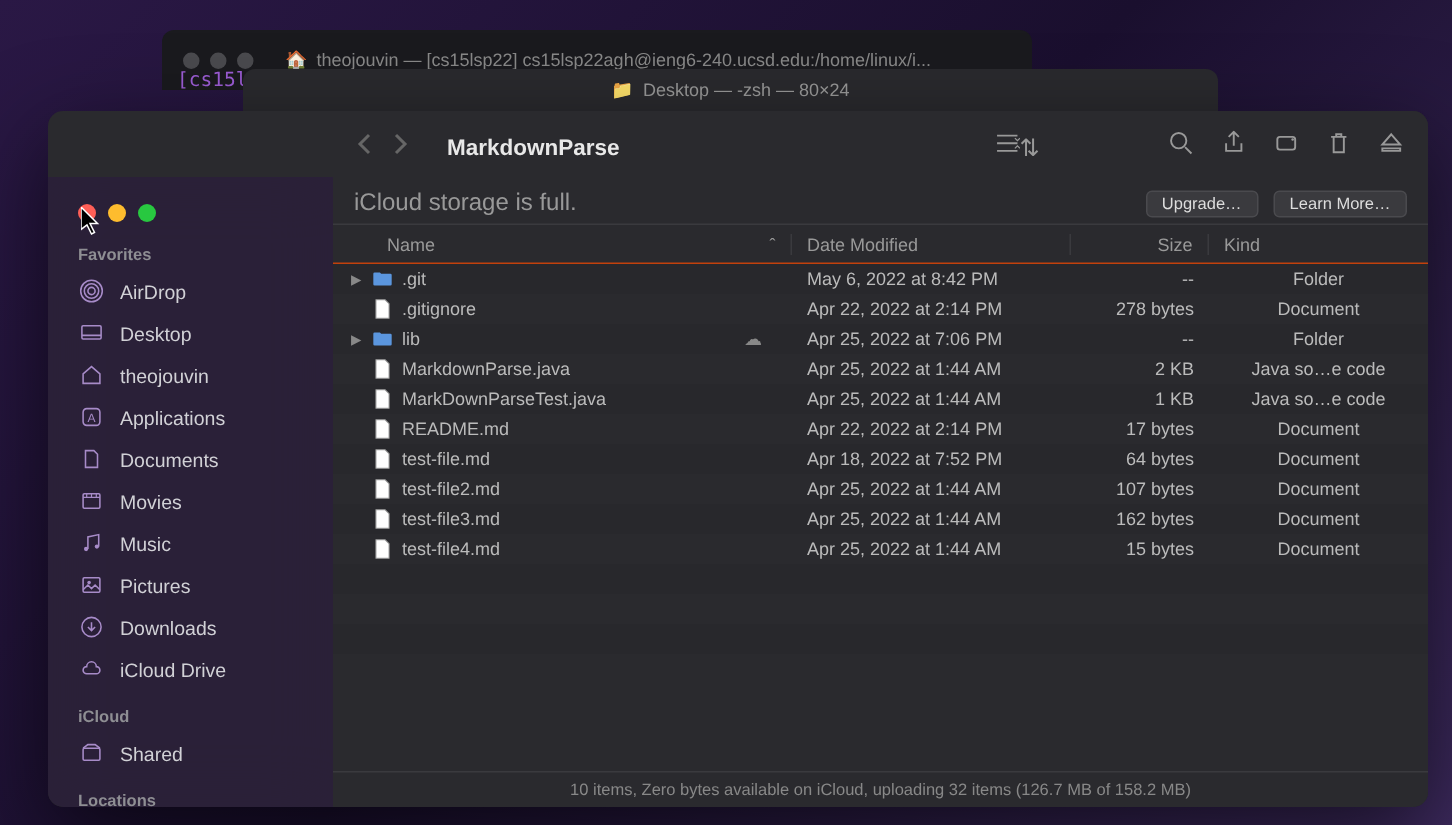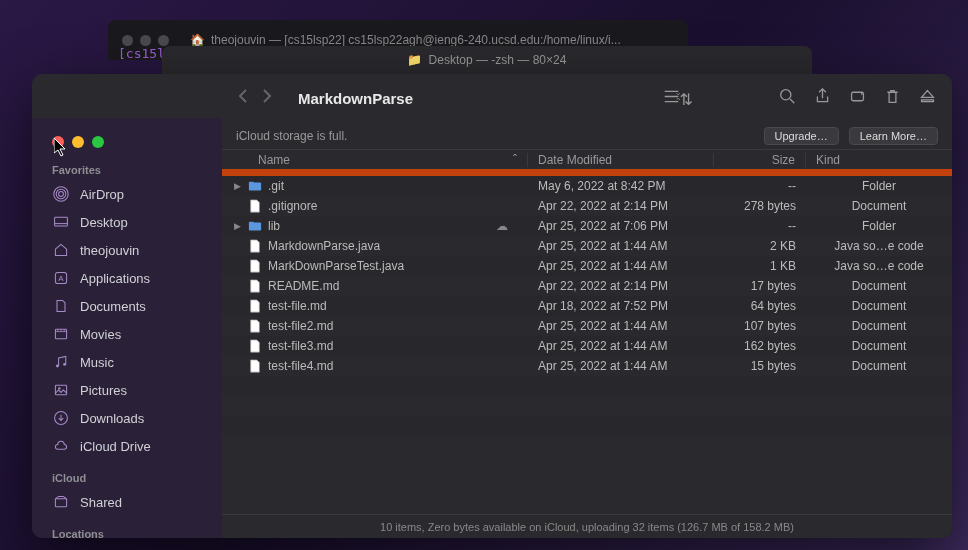--- a/index.html
+++ b/index.html
@@ -33,24 +33,24 @@
     
     .toolbar { height: 48px; display: flex; align-items: center; padding: 0 16px; gap: 12px; }
     .nav-arrows { display: flex; gap: 14px; color: #666; }
     .nav-arrows span { cursor: pointer; }
     .title-folder { color: #e8e8e8; font-size: 15px; font-weight: 600; flex: 1; margin-left: 14px; }
     .toolbar-actions { display: flex; gap: 18px; color: #999; align-items: center; }
     .toolbar-actions .action { cursor: pointer; }
     .toolbar-actions svg { width: 17px; height: 17px; }
     
     .banner { height: 28px; background: #2a2a2e; border-bottom: 1px solid #3a3a3e; display: flex; align-items: center; padding: 0 14px; gap: 10px; }
-    .banner-text { color: #999; font-size: 12px; flex: 1; }
+    .banner-text { color: #999; font-size: 16px; flex: 1; }
     .banner-btn { background: #3a3a3e; color: #ddd; border: 1px solid #4a4a4e; border-radius: 4px; padding: 2px 10px; font-size: 11px; cursor: pointer; }
     
-    .columns-header { height: 26px; display: flex; align-items: center; background: #2a2a2e; border-bottom: 7px solid #c2410c; color: #999; font-size: 12px; }
+    .columns-header { height: 26px; display: flex; align-items: center; background: #2a2a2e; border-bottom: 1px solid #c2410c; color: #999; font-size: 12px; }
     .col { padding: 0 10px; border-right: 1px solid #3a3a3e; }
     .col.name { width: 306px; display: flex; justify-content: space-between; align-items: center; padding-left: 36px; }
     .col.date { width: 186px; }
     .col.size { width: 92px; text-align: right; }
     .col.kind { flex: 1; border-right: none; }
     
     .file-list { flex: 1; overflow-y: auto; }
     .row { height: 20px; display: flex; align-items: center; color: #bbb; font-size: 12px; }
     .row:nth-child(odd) { background: #28282c; }
     .row .cell { padding: 0 10px; white-space: nowrap; overflow: hidden; text-overflow: ellipsis; }

